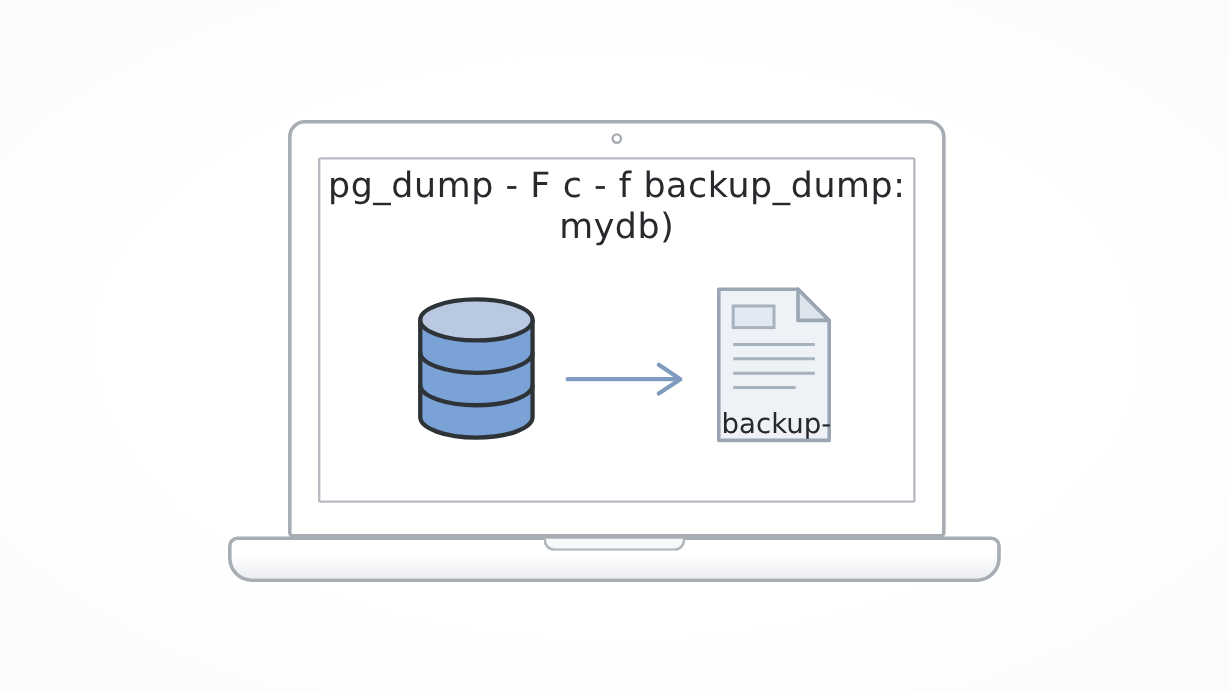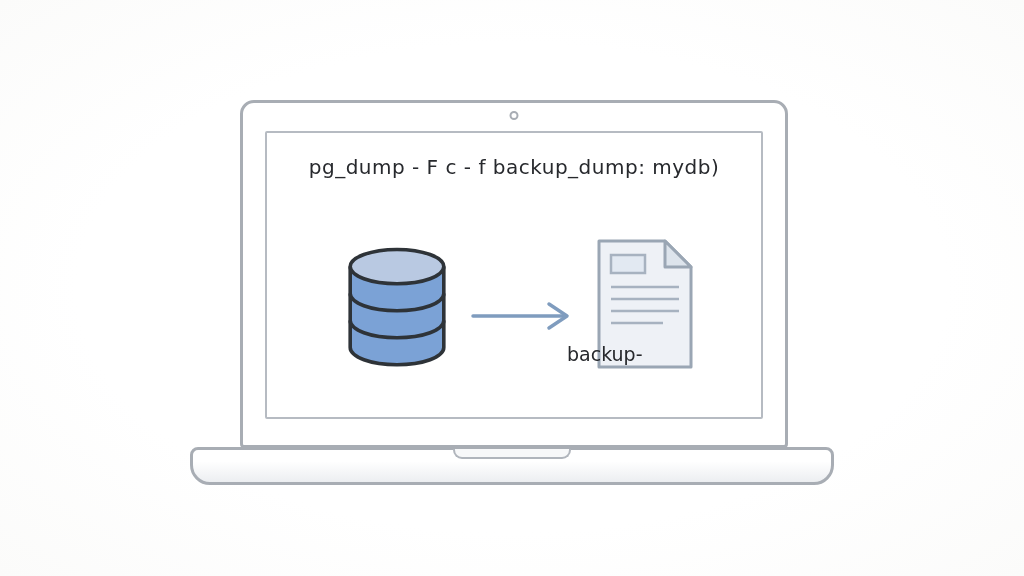--- a/index.html
+++ b/index.html
@@ -74,24 +74,24 @@
     border-top: none;
     border-radius: 0 0 9px 9px;
     background: #f7f8f9;
     box-sizing: border-box;
   }
 
   
   .command-line {
     position: absolute;
     left: 0;
-    top: 22px;
+    top: 4px;
     width: 100%;
     text-align: center;
-    font-size: 20px;
+    font-size: 29px;
     letter-spacing: 0.5px;
     color: #27292d;
     font-weight: 500;
   }
   .db-icon-wrap {
     position: absolute;
     left: 76px;
     top: 112px;
     width: 108px;
     height: 126px;
@@ -108,21 +108,22 @@
     left: 326px;
     top: 104px;
     width: 104px;
     height: 134px;
   }
   .doc-label {
     position: absolute;
     left: 300px;
     top: 206px;
     width: 160px;
-    font-size: 19px;
+    text-align: center;
+    font-size: 23px;
     line-height: 30px;
     color: #26282c;
     font-weight: 500;
   }
 </style>
 </head>
 <body>
 
 <div id="stage">
 

